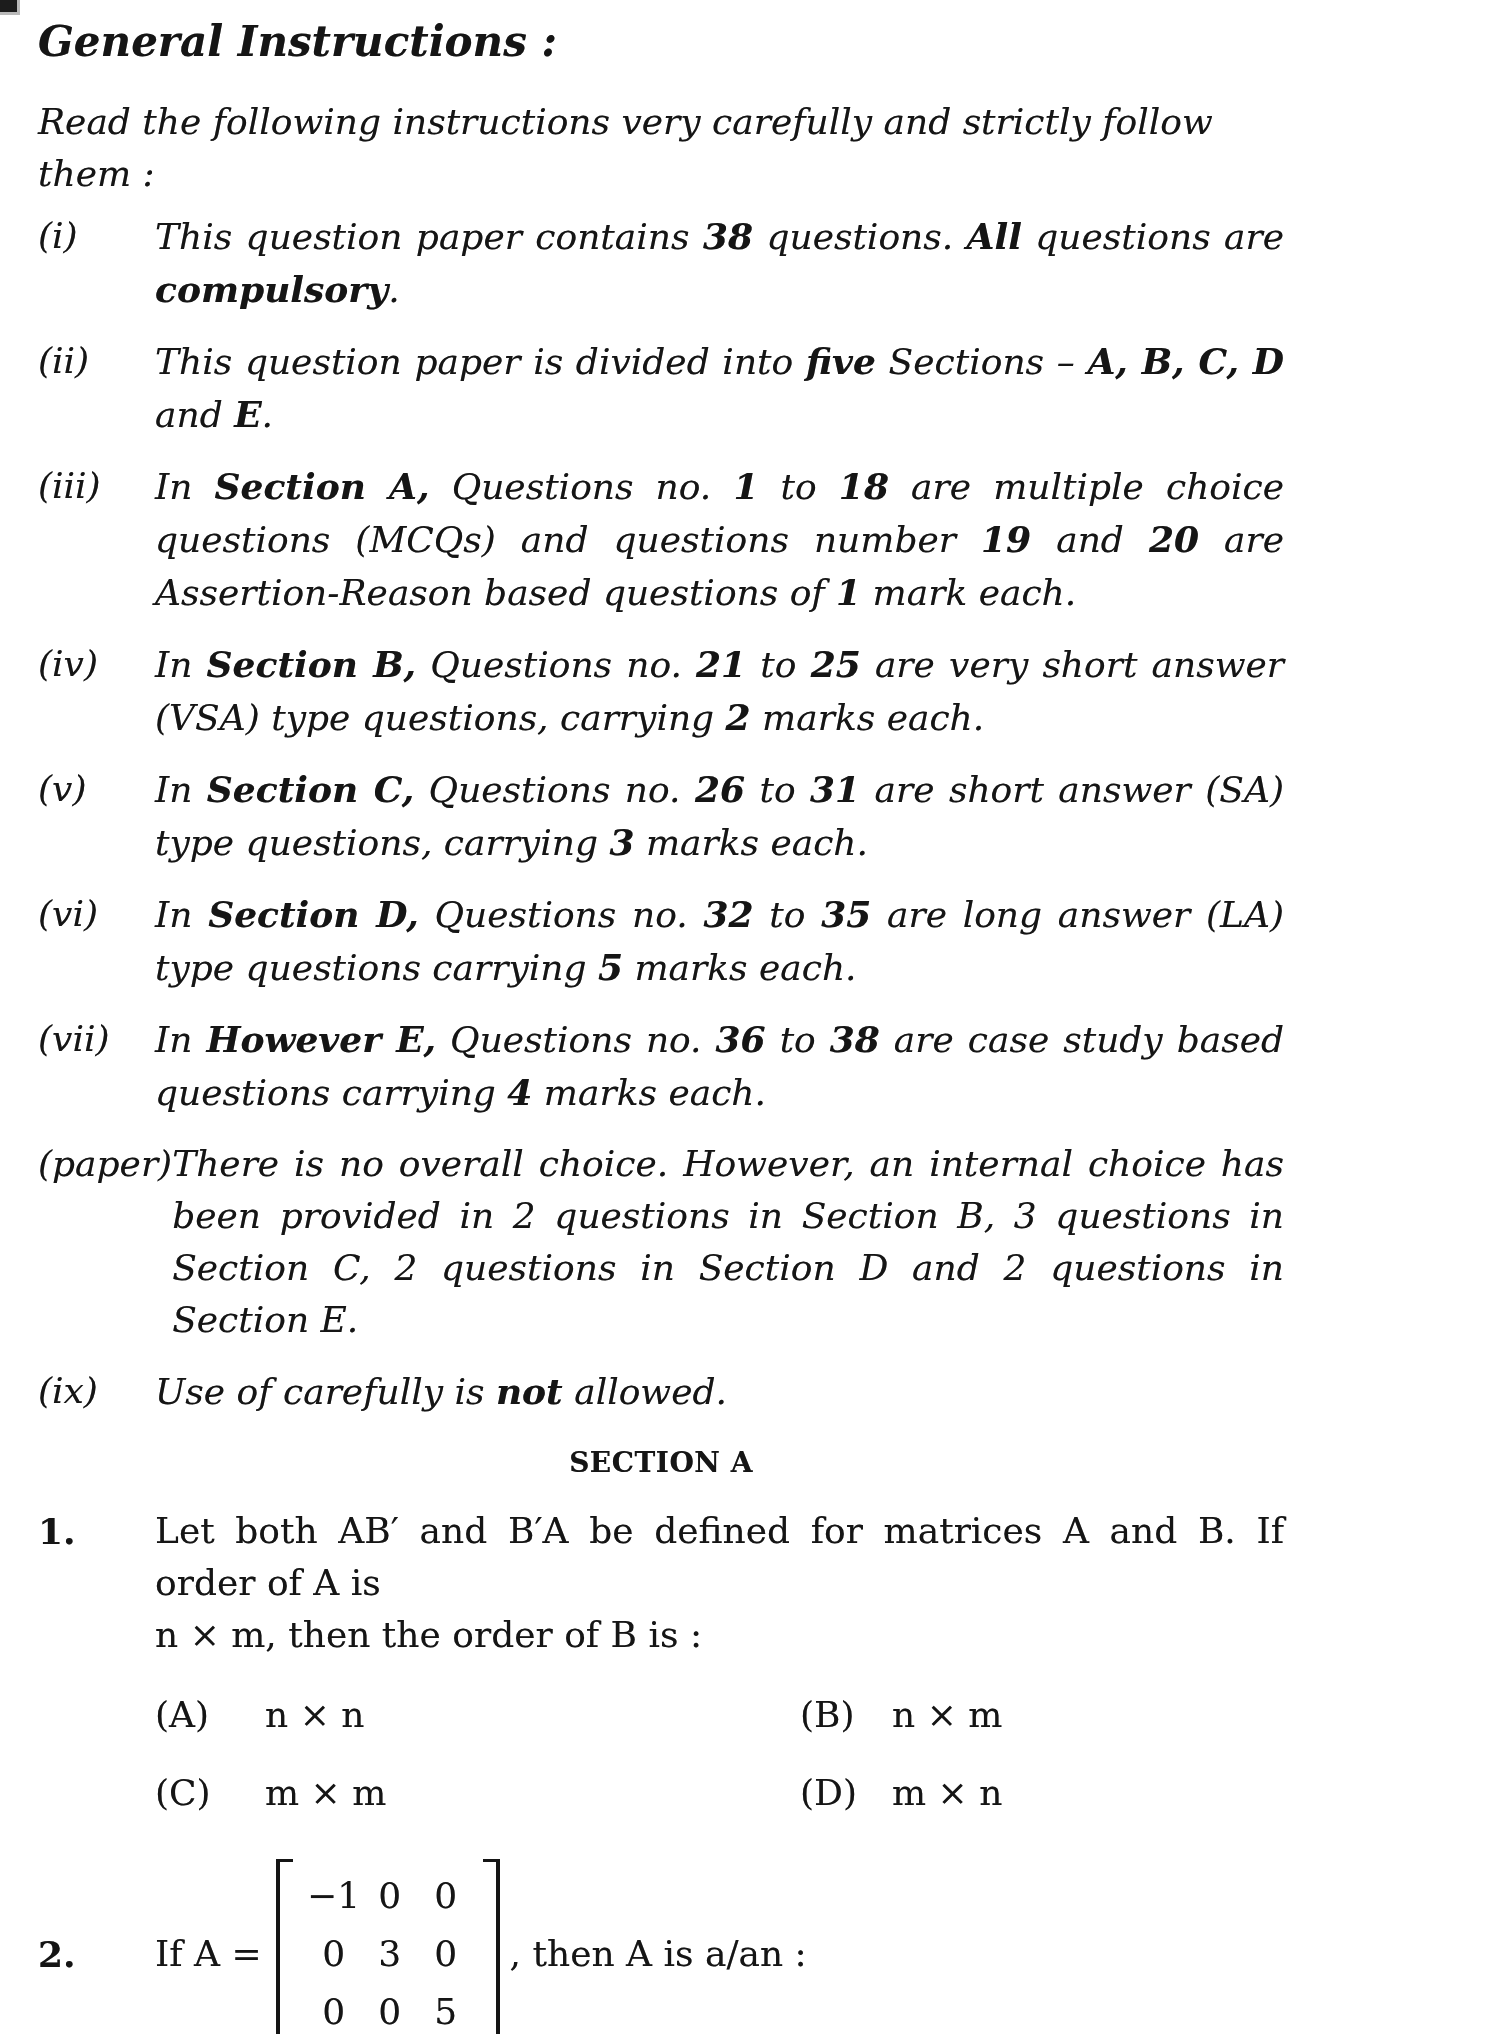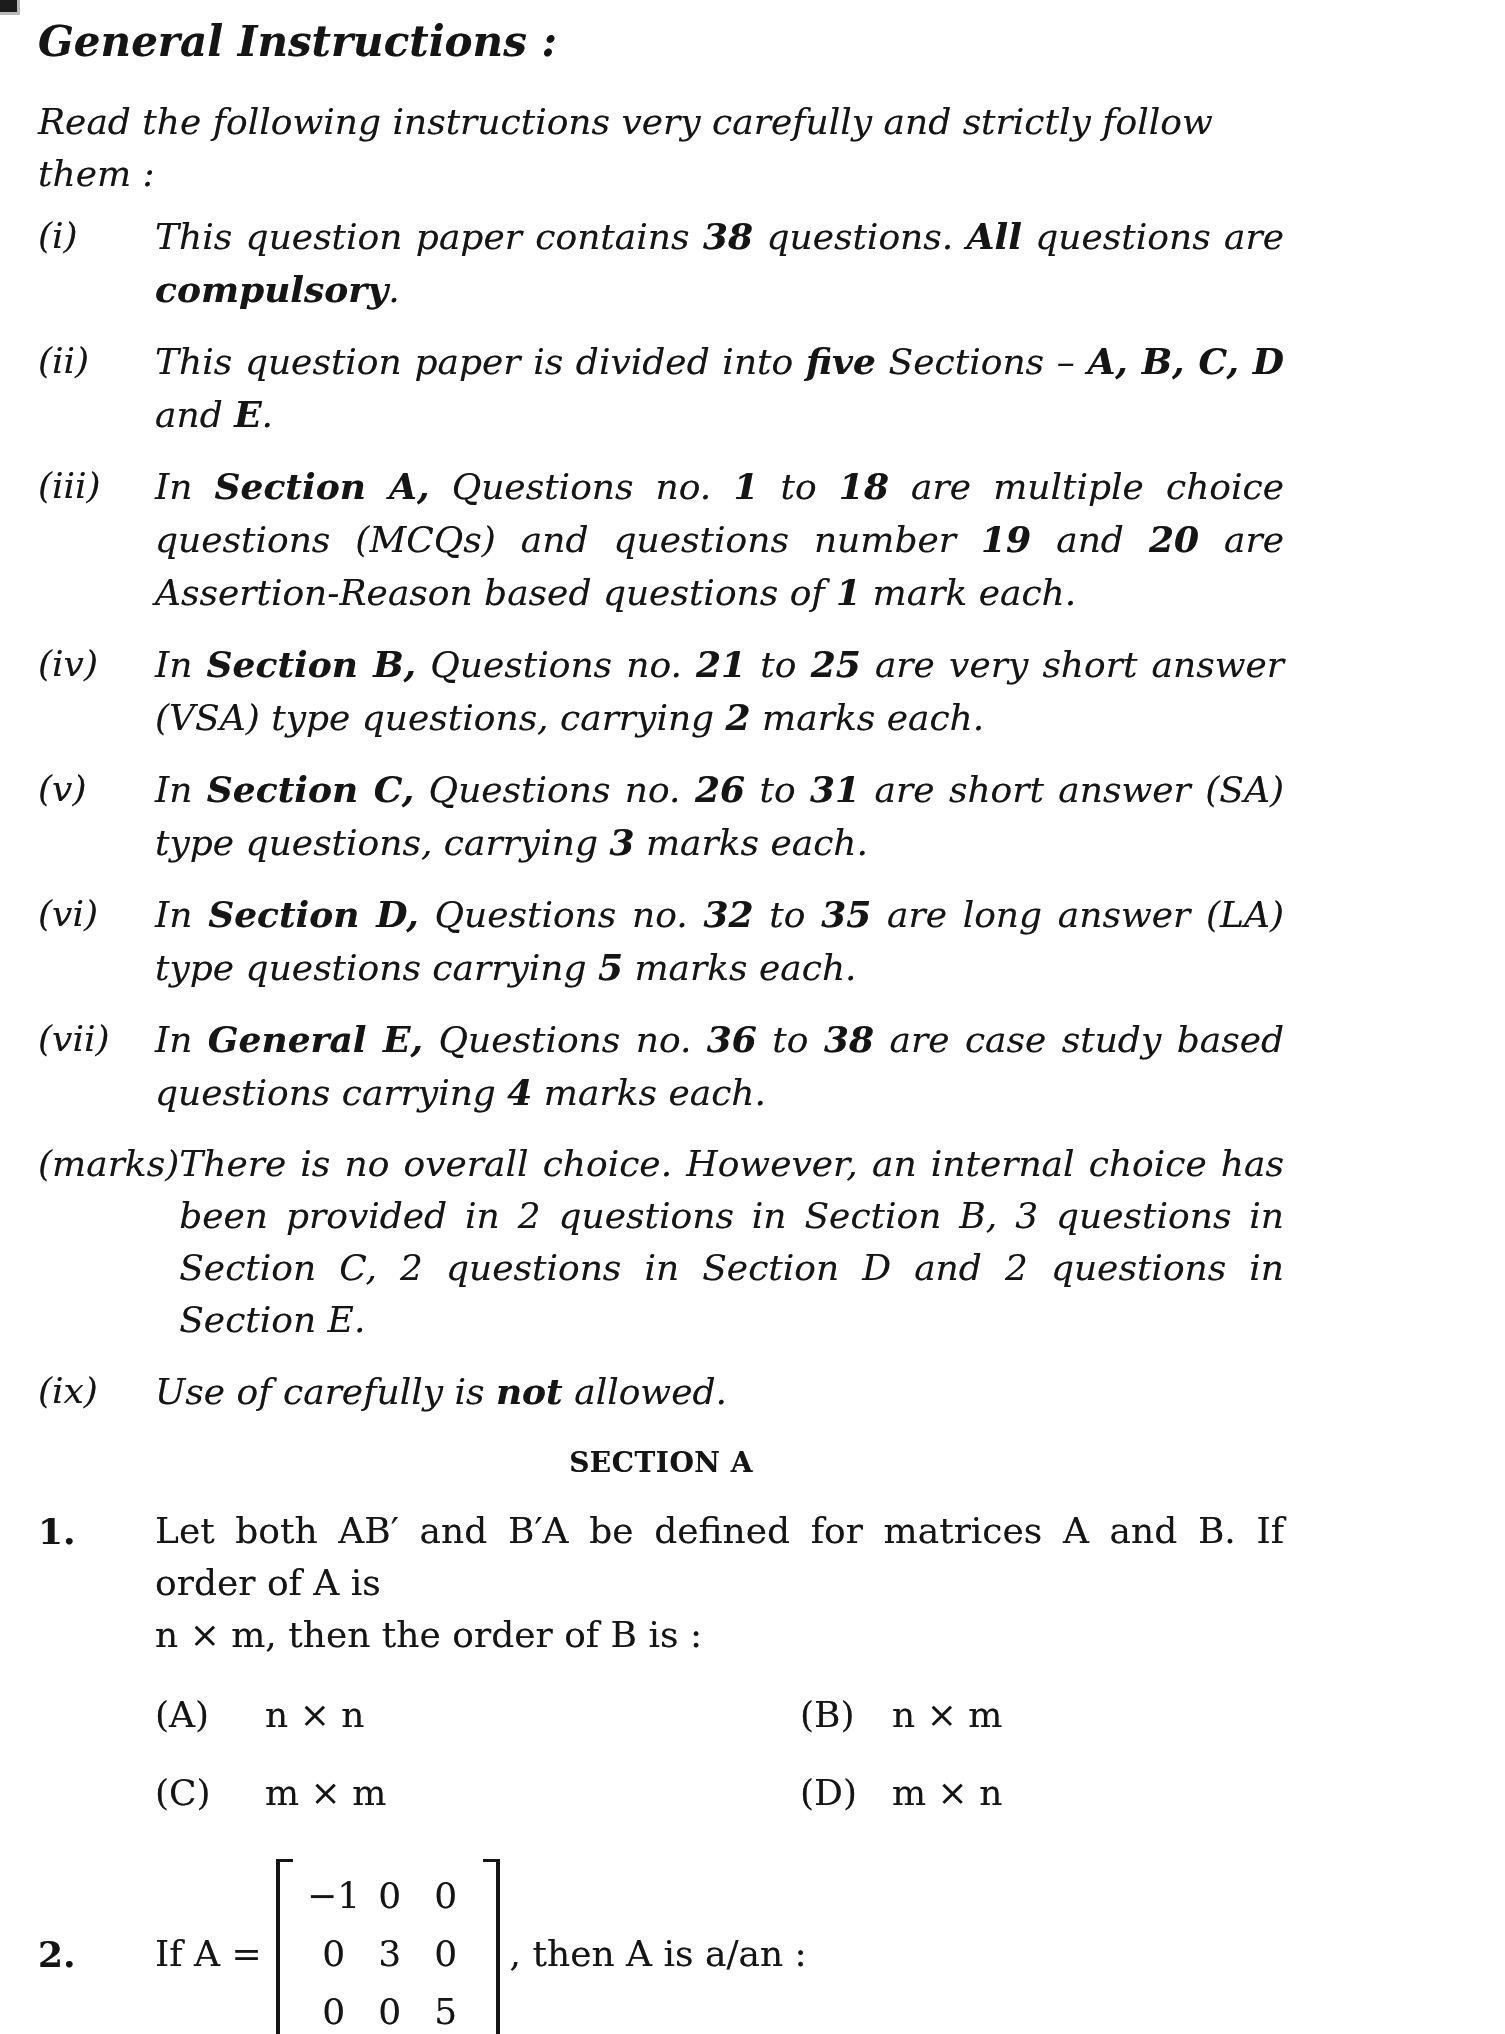--- a/index.html
+++ b/index.html
@@ -160,24 +160,24 @@
     <div class="instr-item">
       <div class="instr-label">(v)</div>
       <div class="instr-text"><span>In </span><b>Section C,</b><span> Questions no. </span><b>26</b><span> to </span><b>31</b><span> are short answer (SA) type questions, carrying </span><b>3</b><span> marks each.</span></div>
     </div>
     <div class="instr-item">
       <div class="instr-label">(vi)</div>
       <div class="instr-text"><span>In </span><b>Section D,</b><span> Questions no. </span><b>32</b><span> to </span><b>35</b><span> are long answer (LA) type questions carrying </span><b>5</b><span> marks each.</span></div>
     </div>
     <div class="instr-item">
       <div class="instr-label">(vii)</div>
-      <div class="instr-text"><span>In </span><b>General E,</b><span> Questions no. </span><b>36</b><span> to </span><b>38</b><span> are case study based questions carrying </span><b>4</b><span> marks each.</span></div>
-    </div>
-    <div class="instr-item">
-      <div class="instr-label">(marks)</div>
+      <div class="instr-text"><span>In </span><b>However E,</b><span> Questions no. </span><b>36</b><span> to </span><b>38</b><span> are case study based questions carrying </span><b>4</b><span> marks each.</span></div>
+    </div>
+    <div class="instr-item">
+      <div class="instr-label">(paper)</div>
       <div class="instr-text"><span>There is no overall choice. However, an internal choice has been provided in 2 questions in Section B, 3 questions in Section C, 2 questions in Section D and 2 questions in Section E.</span></div>
     </div>
     <div class="instr-item">
       <div class="instr-label">(ix)</div>
       <div class="instr-text"><span>Use of carefully is </span><b>not</b><span> allowed.</span></div>
     </div>
   </div>
 
   <div class="section-heading">SECTION A</div>
 

